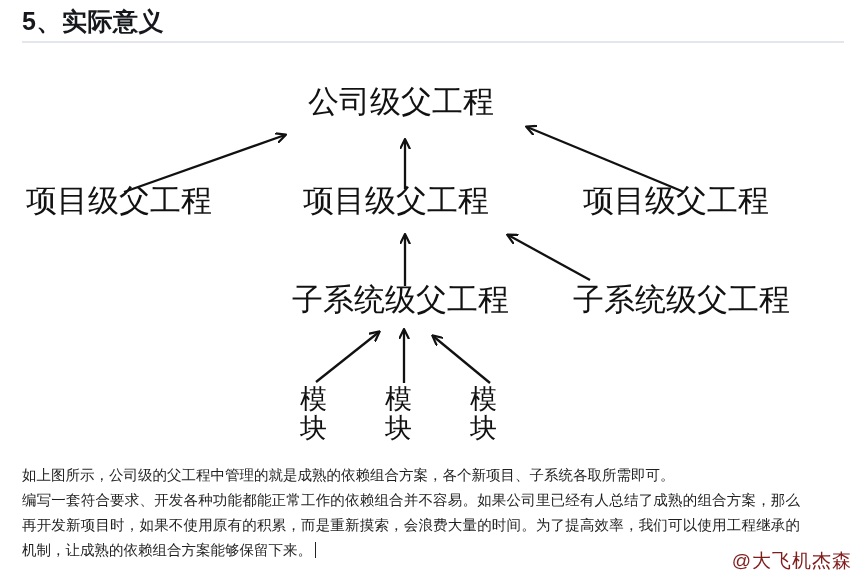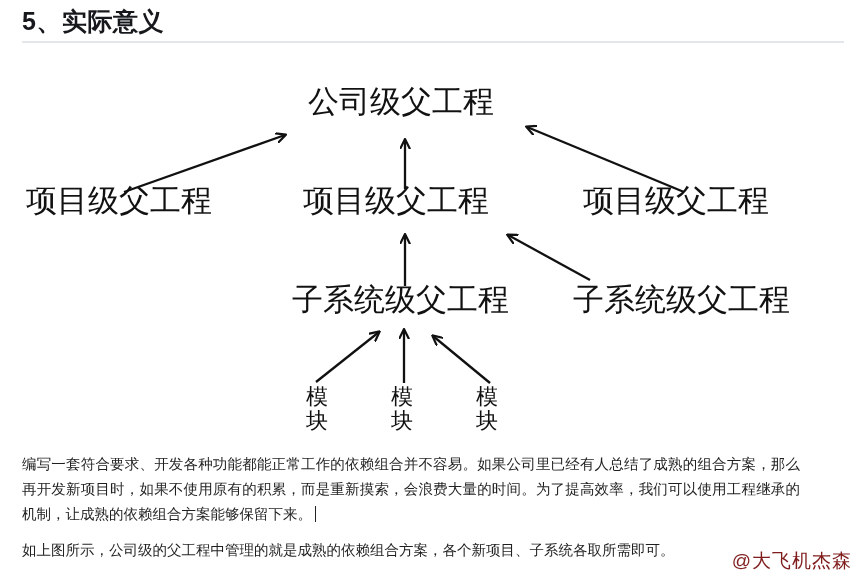--- a/index.html
+++ b/index.html
@@ -61,22 +61,21 @@
     position: absolute;
     white-space: nowrap;
     font-size: 31px;
     line-height: 1.05;
     color: #111111;
     font-family: "Liberation Sans", "DejaVu Sans", sans-serif;
   }
   .node-vert {
     white-space: normal;
     width: 34px;
-    text-align: center;
-    font-size: 22px;
+    font-size: 27px;
     line-height: 1.08;
   }
 
   
   #node-company      { left: 308px; top: 14px; }
   #node-project-1    { left: 26px;  top: 113px; }
   #node-project-2    { left: 303px; top: 113px; }
   #node-project-3    { left: 583px; top: 113px; }
   #node-subsystem-1  { left: 292px; top: 212px; }
   #node-subsystem-2  { left: 573px; top: 212px; }
@@ -169,17 +168,17 @@
   <div class="node" id="node-subsystem-2">子系统级父工程</div>
 
   <div class="node node-vert" id="node-module-1">模块</div>
 
   <div class="node node-vert" id="node-module-2">模块</div>
 
   <div class="node node-vert" id="node-module-3">模块</div>
 </div>
 
 <div class="body-copy">
+  <p class="para" id="para-2">如上图所示，公司级的父工程中管理的就是成熟的依赖组合方案，各个新项目、子系统各取所需即可。</p>
   <p class="para" id="para-1"><span>编写一套符合要求、开发各种功能都能正常工作的依赖组合并不容易。如果公司里已经有人总结了成熟的组合方案，那么再开发新项目时，如果不使用原有的积累，而是重新摸索，会浪费大量的时间。为了提高效率，我们可以使用工程继承的机制，让成熟的依赖组合方案能够保留下来。</span><span class="caret"></span></p>
-  <p class="para" id="para-2">如上图所示，公司级的父工程中管理的就是成熟的依赖组合方案，各个新项目、子系统各取所需即可。</p>
 </div>
 
 <div class="watermark">@大飞机杰森</div>
 
 </body></html>

